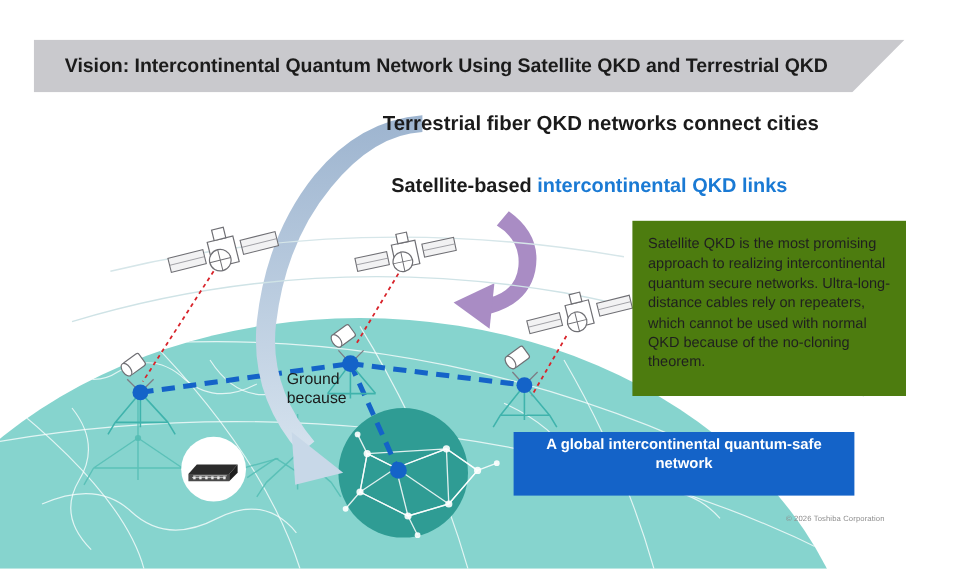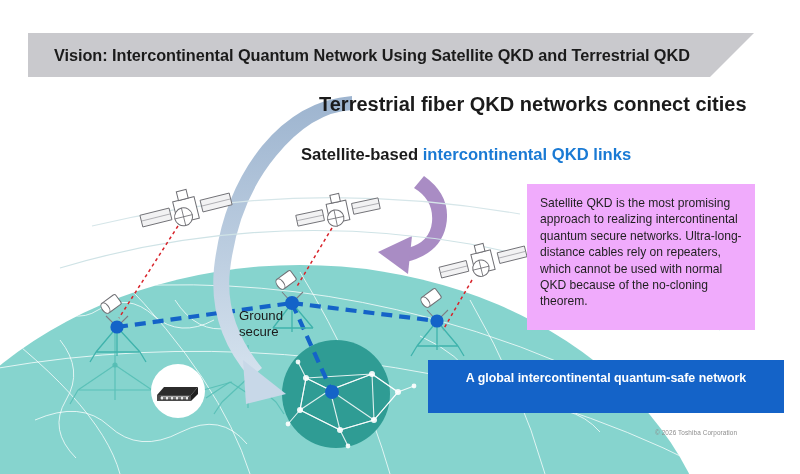--- a/index.html
+++ b/index.html
@@ -14,36 +14,36 @@
     clip-path:polygon(0 0, 100% 0, calc(100% - 44px) 100%, 0 100%);
     display:flex;align-items:center;
   }
   #title-text{
     margin-left:26px;font-size:16.3px;font-weight:bold;color:#1b1b1b;
     letter-spacing:-0.05px;white-space:nowrap;
   }
 
   
   .headline{position:absolute;font-weight:bold;color:#1b1b1b;white-space:nowrap;}
-  #headline-1{left:319px;top:93px;font-size:20px;}
-  #headline-2{left:301px;top:145px;font-size:16.6px;}
+  #headline-1{left:319px;top:93px;font-size:17px;}
+  #headline-2{left:326px;top:145px;font-size:16.6px;}
   .hl-accent{color:#1a7ad4;}
 
   
   #info-box{
     position:absolute;left:527px;top:184px;width:228px;height:146px;
-    background:#f0abfc;
+    background:#4d7c0f;
   }
   #info-text{
     padding:11px 12px 0 13px;font-size:12.1px;line-height:16.4px;color:#1f1f1f;
   }
 
   
   #blue-banner{
-    position:absolute;left:428px;top:360px;width:356px;height:53px;
+    position:absolute;left:428px;top:360px;width:284px;height:53px;
     background:#1463c8;display:flex;align-items:center;justify-content:center;
   }
   #blue-banner-text{
     color:#ffffff;font-size:12.4px;font-weight:bold;line-height:16.2px;
     text-align:center;padding:0 8px;
   }
 
   
   #copyright{
     position:absolute;left:655px;top:429px;font-size:6.4px;color:#8d8d8d;
@@ -276,18 +276,18 @@
 
   <div id="blue-banner">
     <div id="blue-banner-text">
       <span>A global intercontinental quantum-safe network</span><br>
       <br>
     </div>
   </div>
 
   <div id="ground-label">
     <span>Ground</span><br>
-    <span>secure</span>
+    <span>because</span>
   </div>
 
   <div id="copyright">© 2026 Toshiba Corporation</div>
 
 </div>
 
 </body></html>

